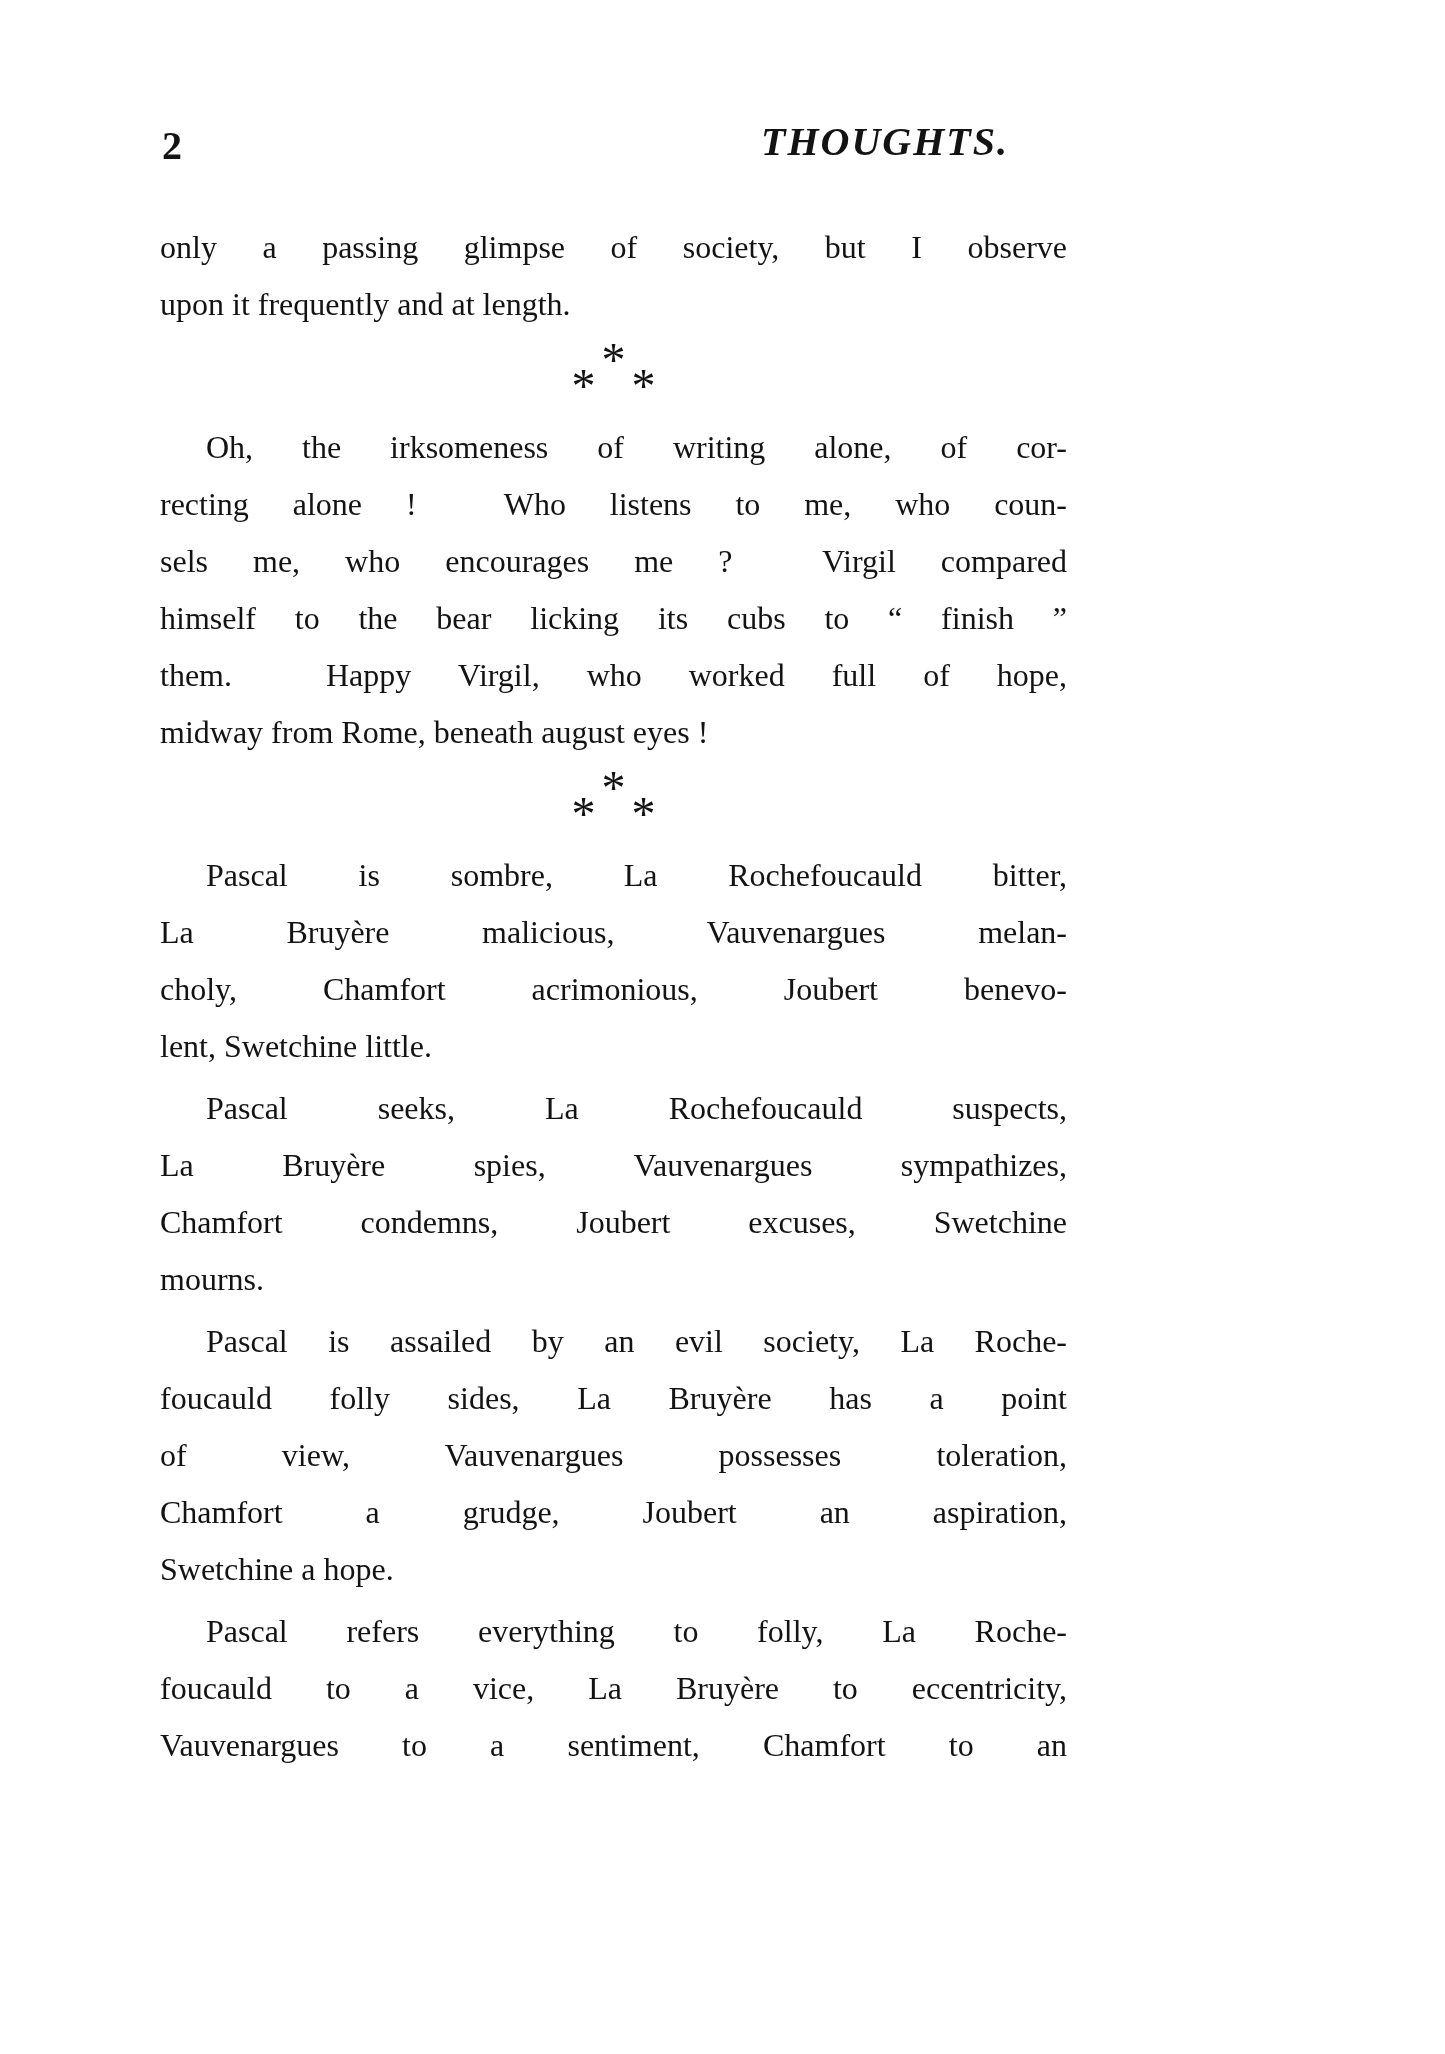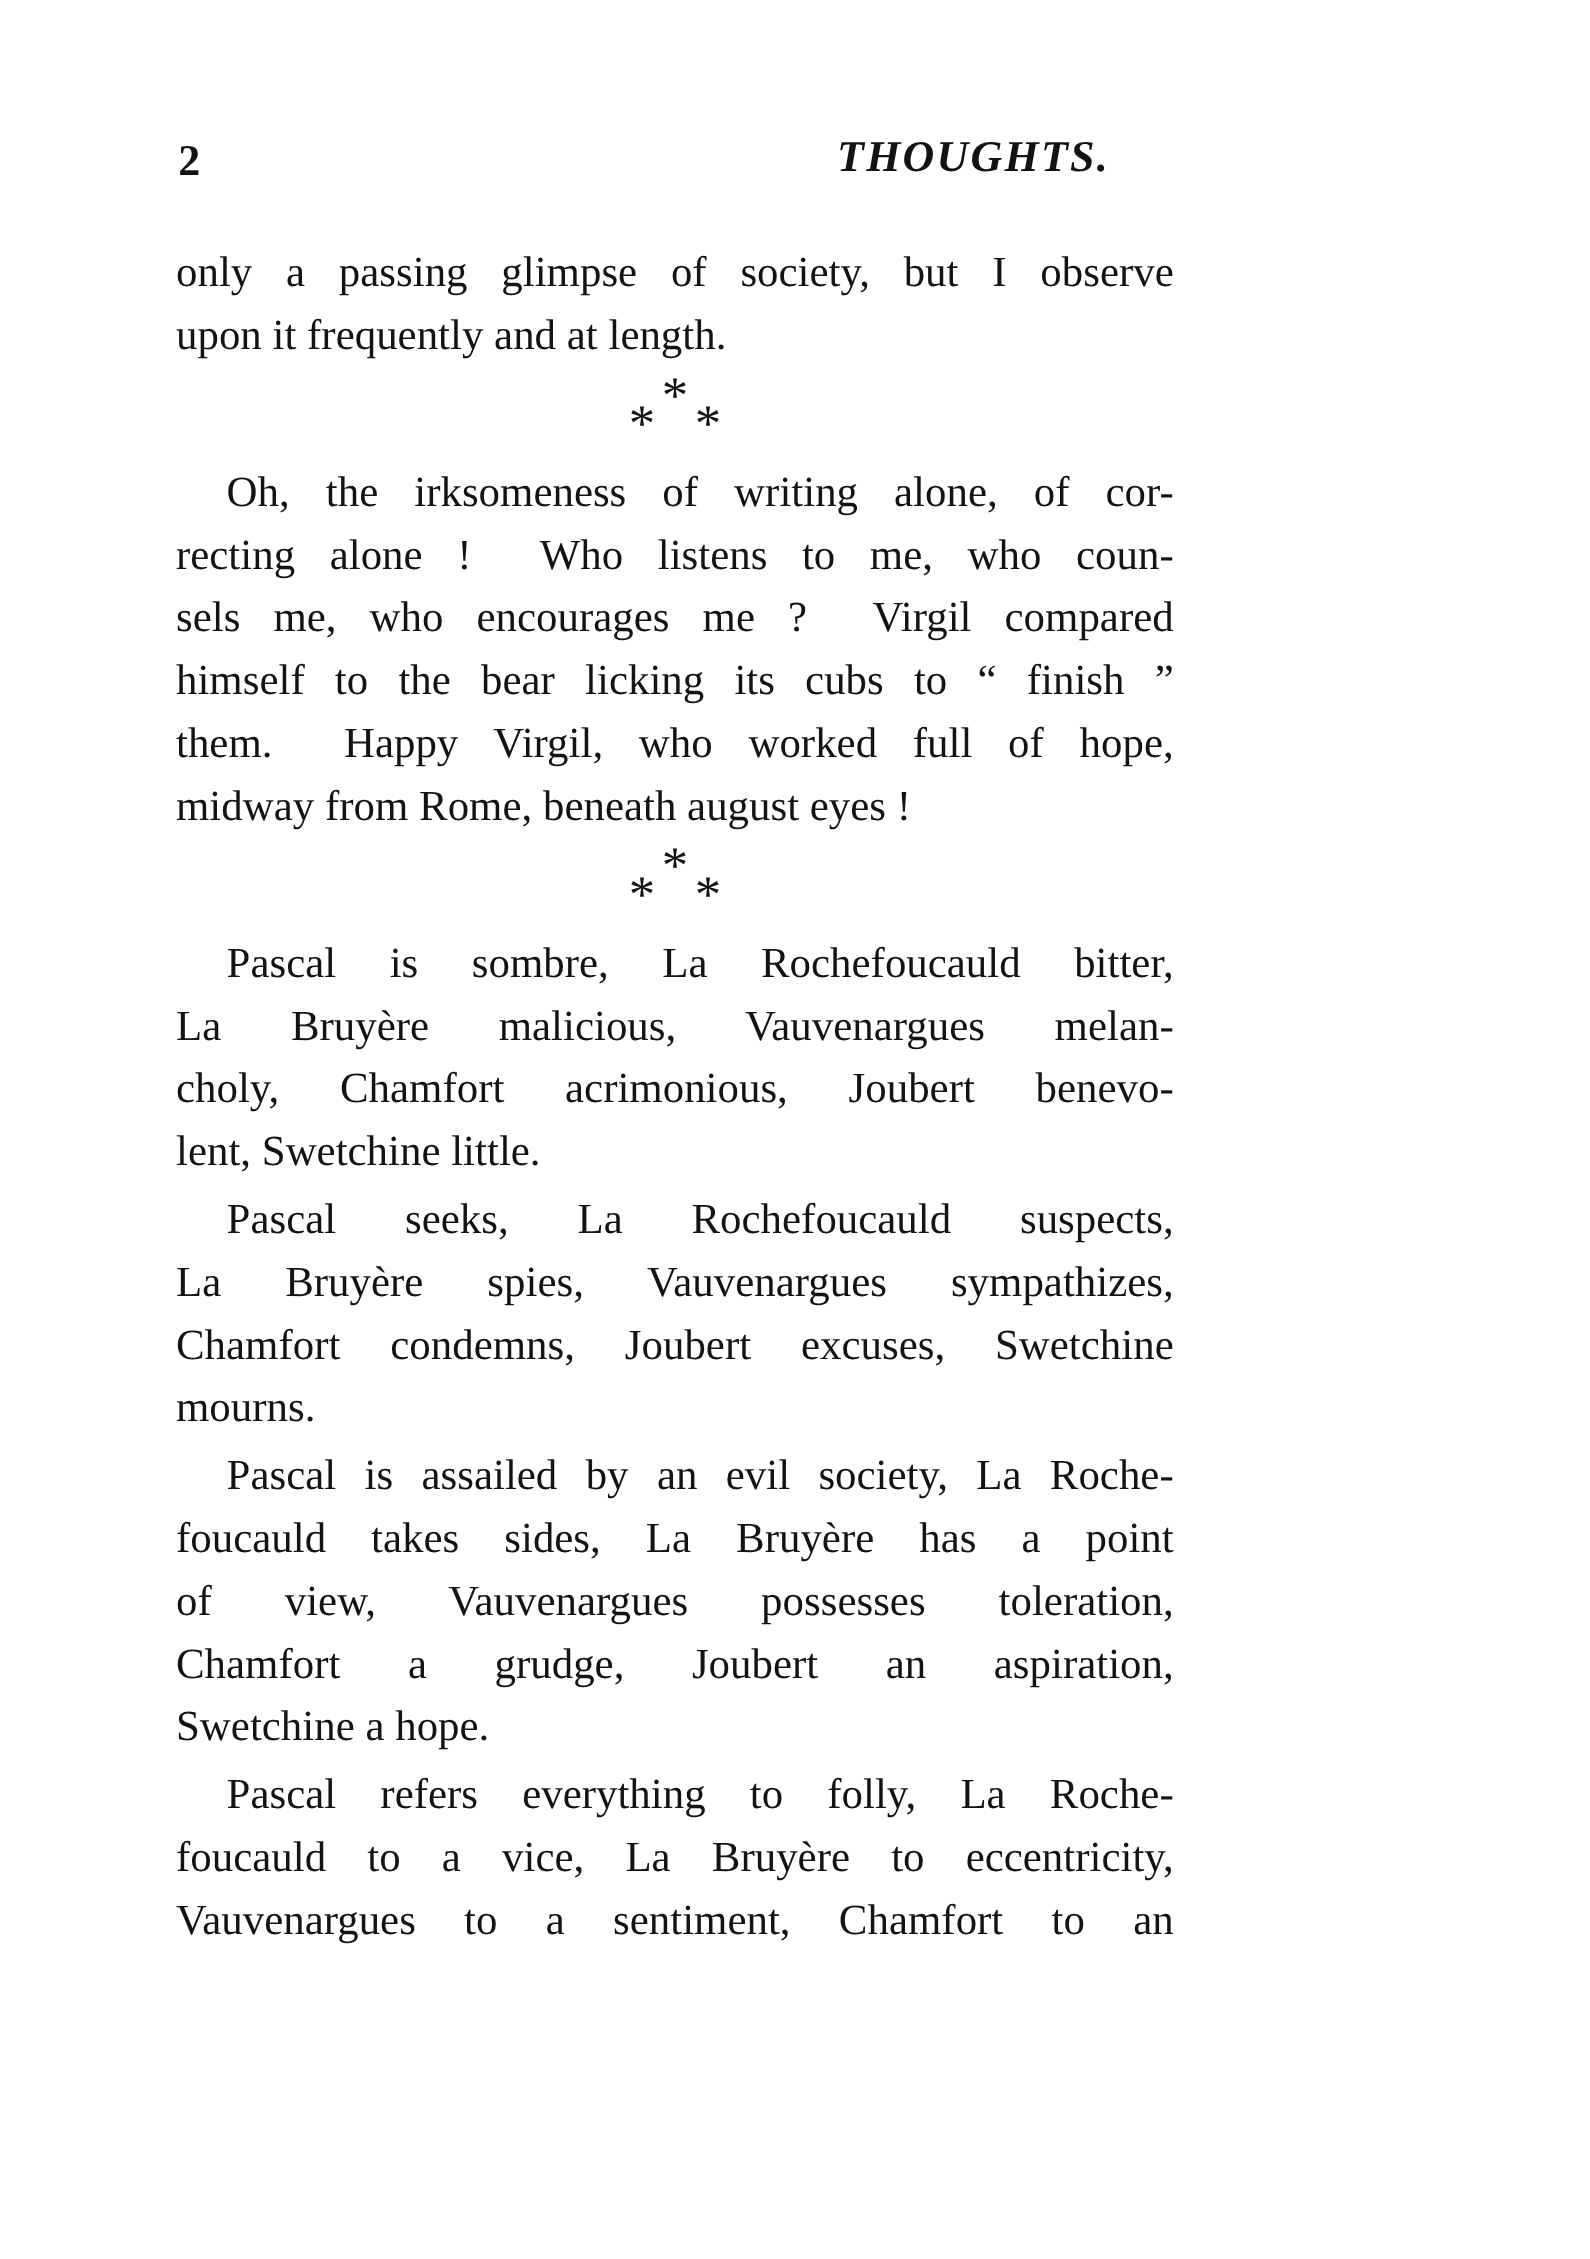--- a/index.html
+++ b/index.html
@@ -46,21 +46,21 @@
   .main {
     position: absolute;
     top: 219px;
     left: 160px;
     width: 907px;
   }
 
   .para { margin: 0 0 5px 0; }
 
   .line {
-    font-size: 39px;
+    font-size: 32px;
     line-height: 57px;
     text-align: justify;
     text-align-last: justify;
     white-space: normal;
   }
   .line.end { text-align-last: left; }
   .line.indent { text-indent: 46px; }
 
   .asterism {
     text-align: center;
@@ -117,21 +117,21 @@
 
     <div class="para">
       <div class="line indent">Pascal seeks, La Rochefoucauld suspects,</div>
       <div class="line">La Bruyère spies, Vauvenargues sympathizes,</div>
       <div class="line">Chamfort condemns, Joubert excuses, Swetchine</div>
       <div class="line end">mourns.</div>
     </div>
 
     <div class="para">
       <div class="line indent">Pascal is assailed by an evil society, La Roche-</div>
-      <div class="line">foucauld takes sides, La Bruyère has a point</div>
+      <div class="line">foucauld folly sides, La Bruyère has a point</div>
       <div class="line">of view, Vauvenargues possesses toleration,</div>
       <div class="line">Chamfort a grudge, Joubert an aspiration,</div>
       <div class="line end">Swetchine a hope.</div>
     </div>
 
     <div class="para">
       <div class="line indent">Pascal refers everything to folly, La Roche-</div>
       <div class="line">foucauld to a vice, La Bruyère to eccentricity,</div>
       <div class="line">Vauvenargues to a sentiment, Chamfort to an</div>
     </div>

